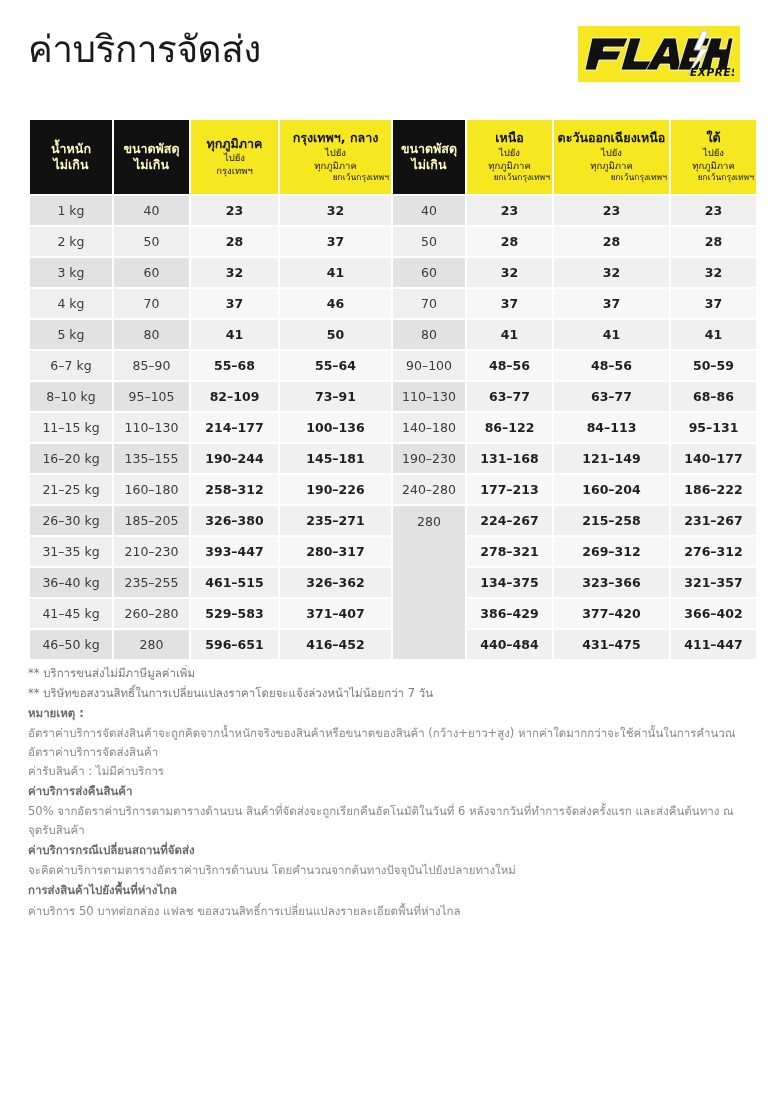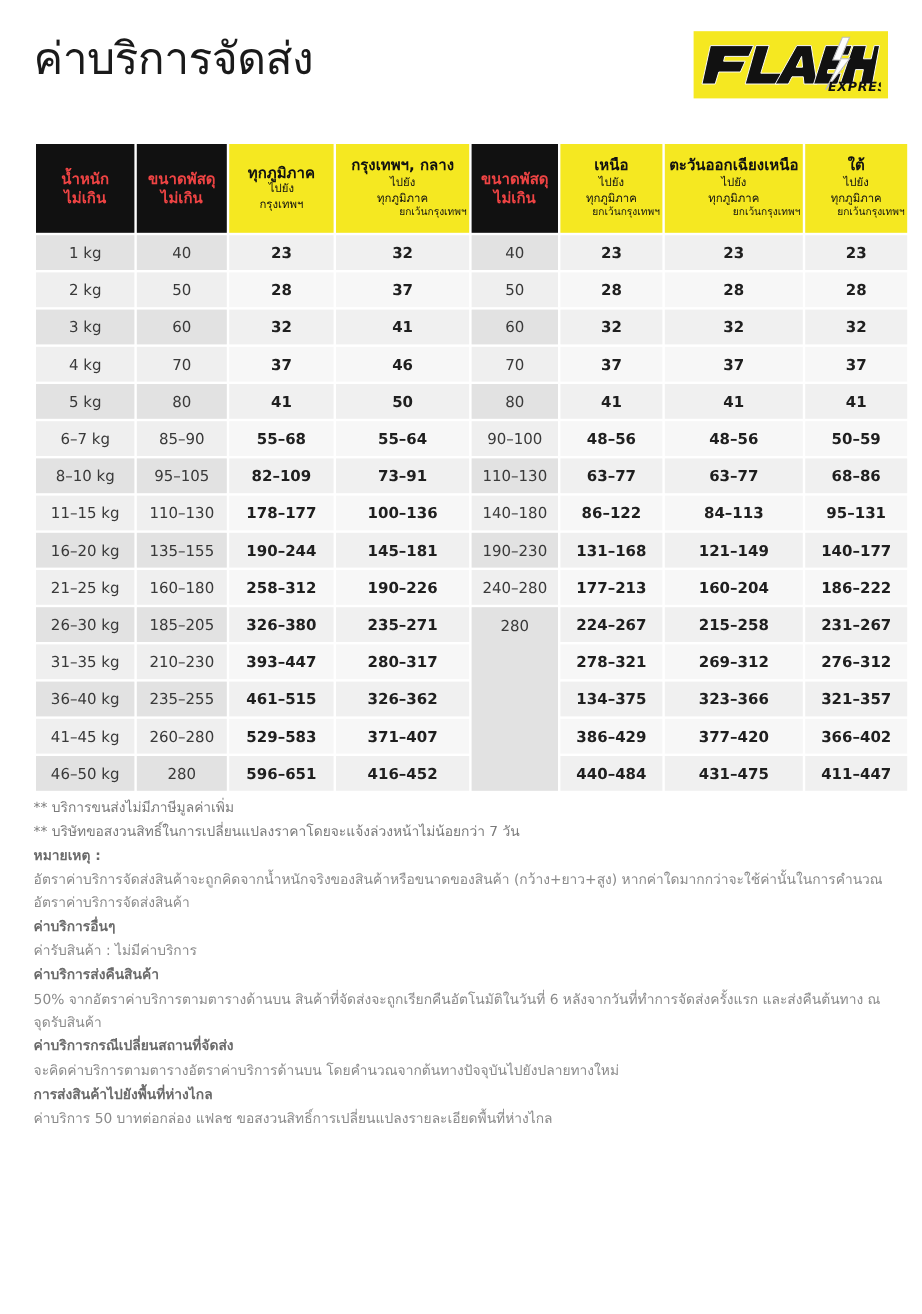--- a/index.html
+++ b/index.html
@@ -62,21 +62,21 @@
   }
   .rate-table th,
   .rate-table td {
     padding: 0;
     margin: 0;
     text-align: center;
     vertical-align: middle;
   }
   .rate-table thead th {
     background: #111111;
-    color: #ef4444;
+    color: #fef9c3;
     height: 74px;
     padding: 6px 2px;
   }
   .rate-table thead th.yellow {
     background: #f5e821;
     color: #111111;
   }
   .th-main {
     font-size: 12.5px;
     font-weight: 700;
@@ -289,21 +289,21 @@
           <td class="bold light">82–109</td>
           <td class="bold light">73–91</td>
           <td class="">110–130</td>
           <td class="bold light">63–77</td>
           <td class="bold light">63–77</td>
           <td class="bold light">68–86</td>
         </tr>
         <tr class="even">
           <td class="">11–15 kg</td>
           <td class="">110–130</td>
-          <td class="bold light">178–177</td>
+          <td class="bold light">214–177</td>
           <td class="bold light">100–136</td>
           <td class="">140–180</td>
           <td class="bold light">86–122</td>
           <td class="bold light">84–113</td>
           <td class="bold light">95–131</td>
         </tr>
         <tr class="odd">
           <td class="">16–20 kg</td>
           <td class="">135–155</td>
           <td class="bold light">190–244</td>
@@ -375,21 +375,20 @@
   <div class="notes">
     <div class="note-line">** บริการขนส่งไม่มีภาษีมูลค่าเพิ่ม</div>
     <div class="note-line">** บริษัทขอสงวนสิทธิ์ในการเปลี่ยนแปลงราคาโดยจะแจ้งล่วงหน้าไม่น้อยกว่า 7 วัน</div>
 
     <div class="note-block">
       <div class="note-head">หมายเหตุ :</div>
       <div class="note-body">อัตราค่าบริการจัดส่งสินค้าจะถูกคิดจากน้ำหนักจริงของสินค้าหรือขนาดของสินค้า (กว้าง+ยาว+สูง) หากค่าใดมากกว่าจะใช้ค่านั้นในการคำนวณอัตราค่าบริการจัดส่งสินค้า</div>
     </div>
 
     <div class="note-block">
-      <div class="note-head">ค่าบริการอื่นๆ</div>
       <div class="note-body">ค่ารับสินค้า : ไม่มีค่าบริการ</div>
     </div>
 
     <div class="note-block">
       <div class="note-head">ค่าบริการส่งคืนสินค้า</div>
       <div class="note-body">50% จากอัตราค่าบริการตามตารางด้านบน สินค้าที่จัดส่งจะถูกเรียกคืนอัตโนมัติในวันที่ 6 หลังจากวันที่ทำการจัดส่งครั้งแรก และส่งคืนต้นทาง ณ จุดรับสินค้า</div>
     </div>
 
     <div class="note-block">
       <div class="note-head">ค่าบริการกรณีเปลี่ยนสถานที่จัดส่ง</div>

